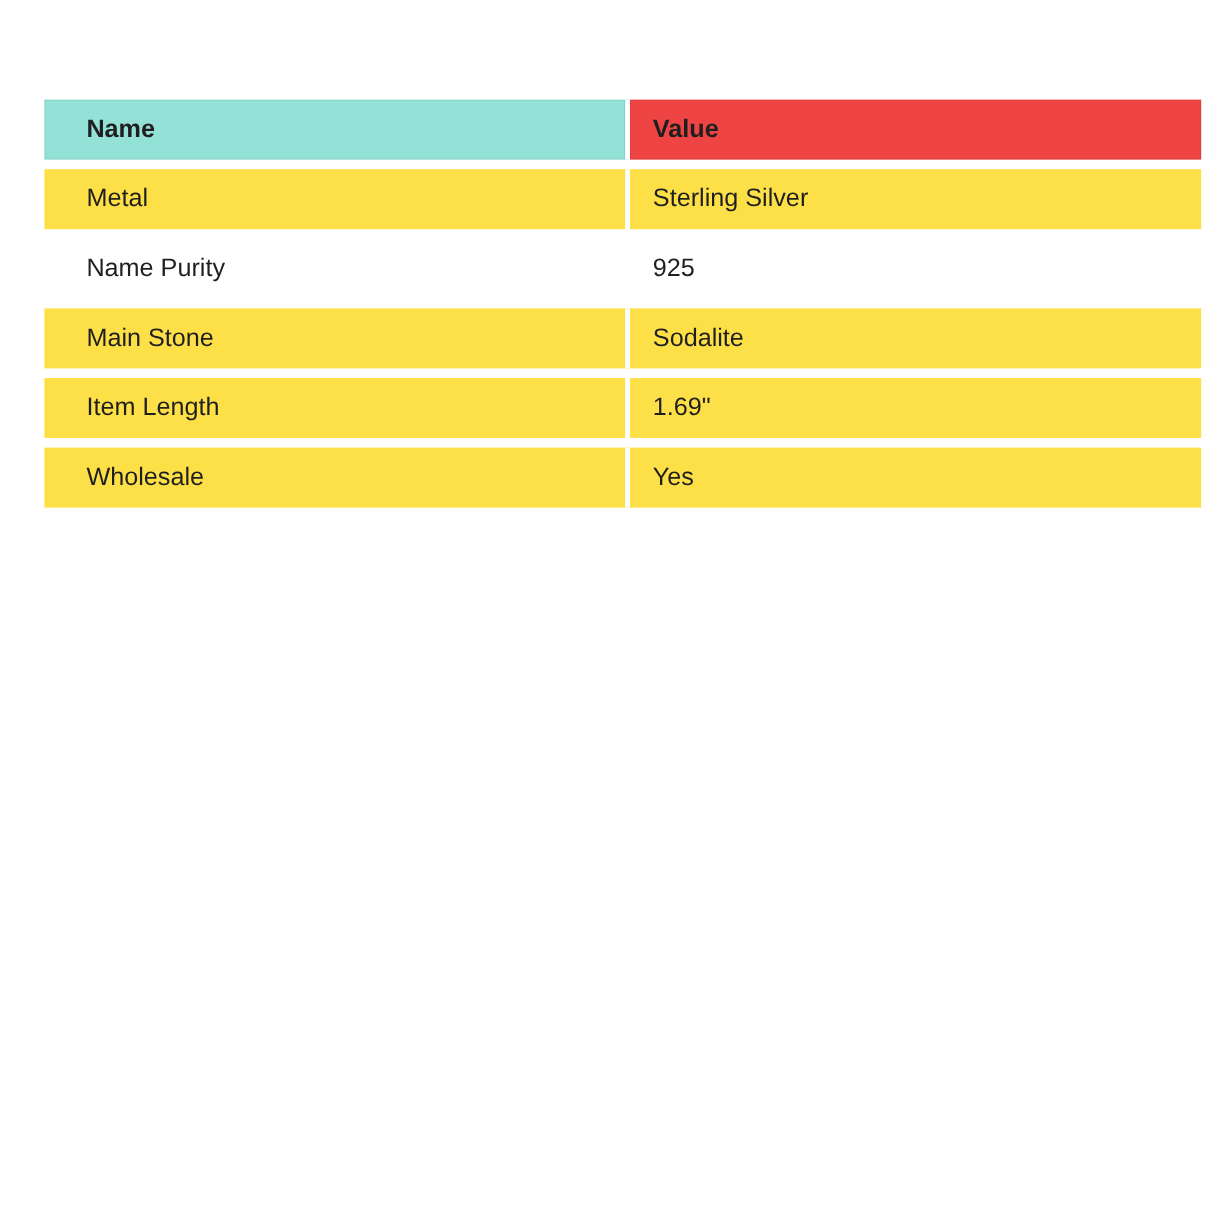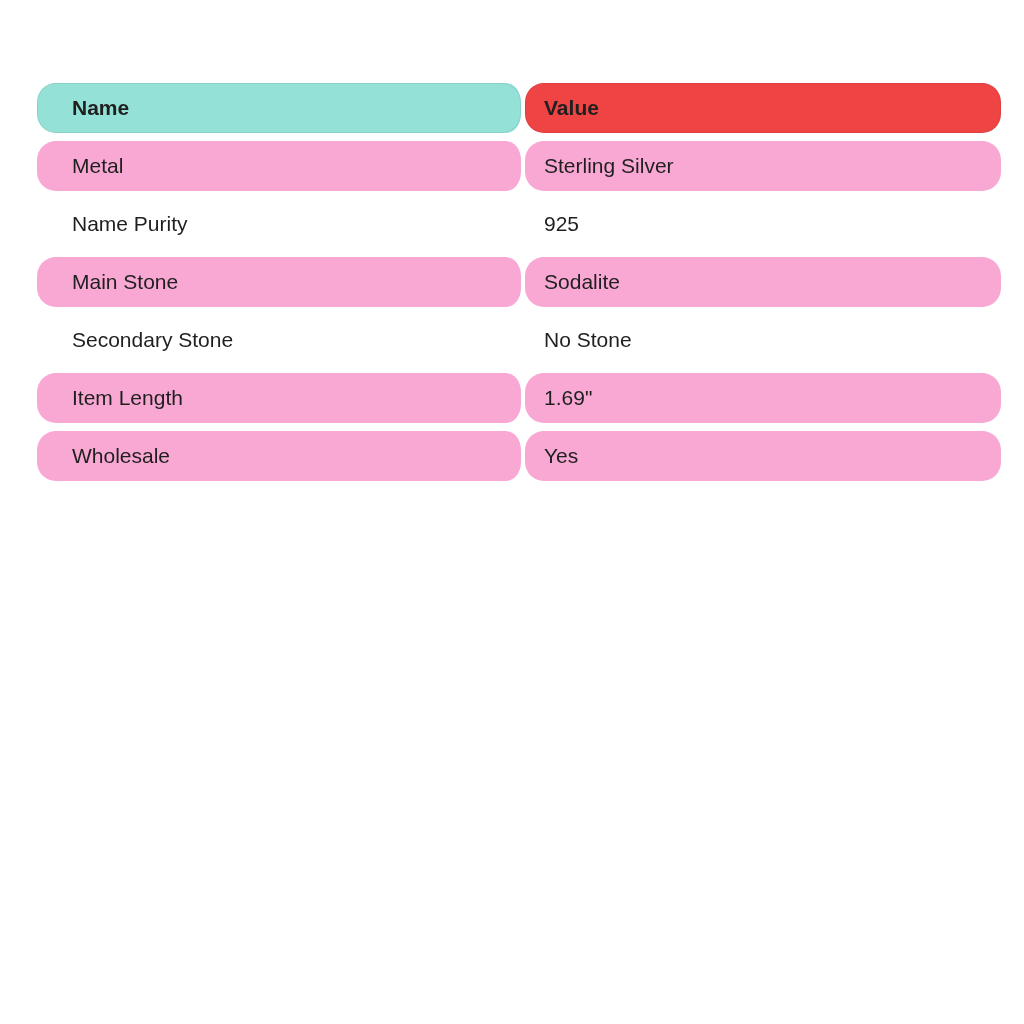--- a/index.html
+++ b/index.html
@@ -33,38 +33,37 @@
   table.spec-table td {
     height: 50px;
     padding: 0;
     vertical-align: middle;
     font-size: 21px;
     color: #1f1f1f;
     text-align: left;
     box-sizing: border-box;
     overflow: hidden;
     white-space: nowrap;
-    border-radius: 19px;
   }
   
   table.spec-table th:first-child,
   table.spec-table td:first-child {
     border-right: 4px solid #ffffff;
     padding-left: 35px;
   }
   table.spec-table th:last-child,
   table.spec-table td:last-child {
     padding-left: 19px;
   }
   thead th {
     font-weight: 600;
     box-shadow: inset 0 0 0 1px rgba(0,0,0,0.07);
   }
   tbody tr.row-even td { background: #ffffff; }
-  tbody tr.row-odd  td { background: #f9a8d4; }
+  tbody tr.row-odd  td { background: #fde047; }
 </style>
 </head>
 <body>
 
 <div class="page">
   <table class="spec-table">
     <colgroup>
       <col class="col-name">
       <col class="col-value">
     </colgroup>
@@ -80,24 +79,20 @@
         <td>Sterling Silver</td>
       </tr>
       <tr class="row-even">
         <td>Name Purity</td>
         <td>925</td>
       </tr>
       <tr class="row-odd">
         <td>Main Stone</td>
         <td>Sodalite</td>
       </tr>
-      <tr class="row-even">
-        <td>Secondary Stone</td>
-        <td>No Stone</td>
-      </tr>
       <tr class="row-odd">
         <td>Item Length</td>
         <td>1.69"</td>
       </tr>
       <tr class="row-odd">
         <td>Wholesale</td>
         <td>Yes</td>
       </tr>
     </tbody>
   </table>

